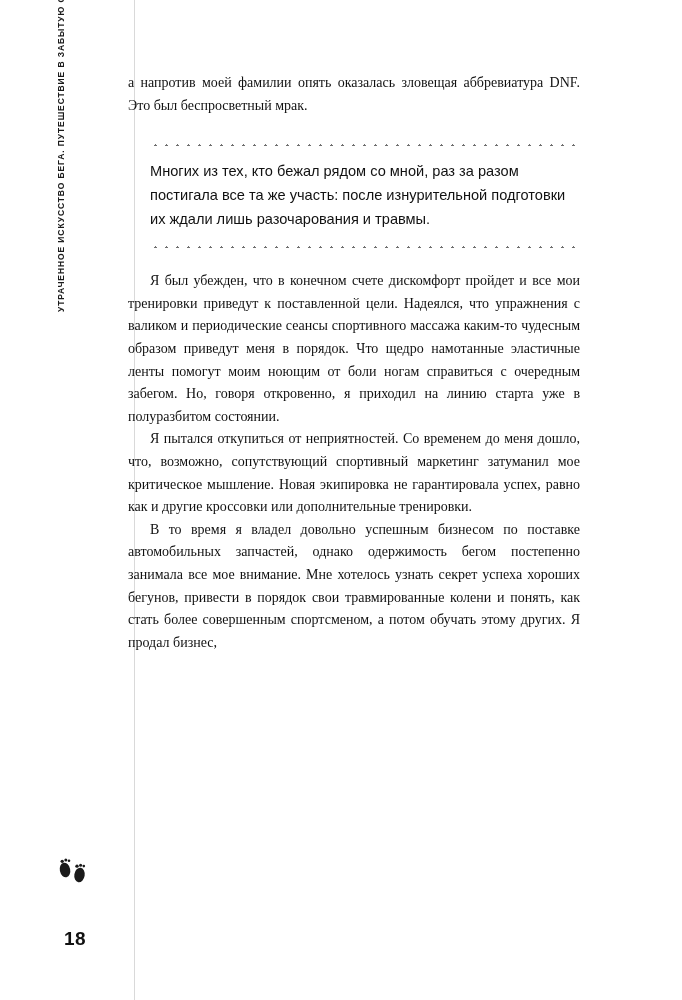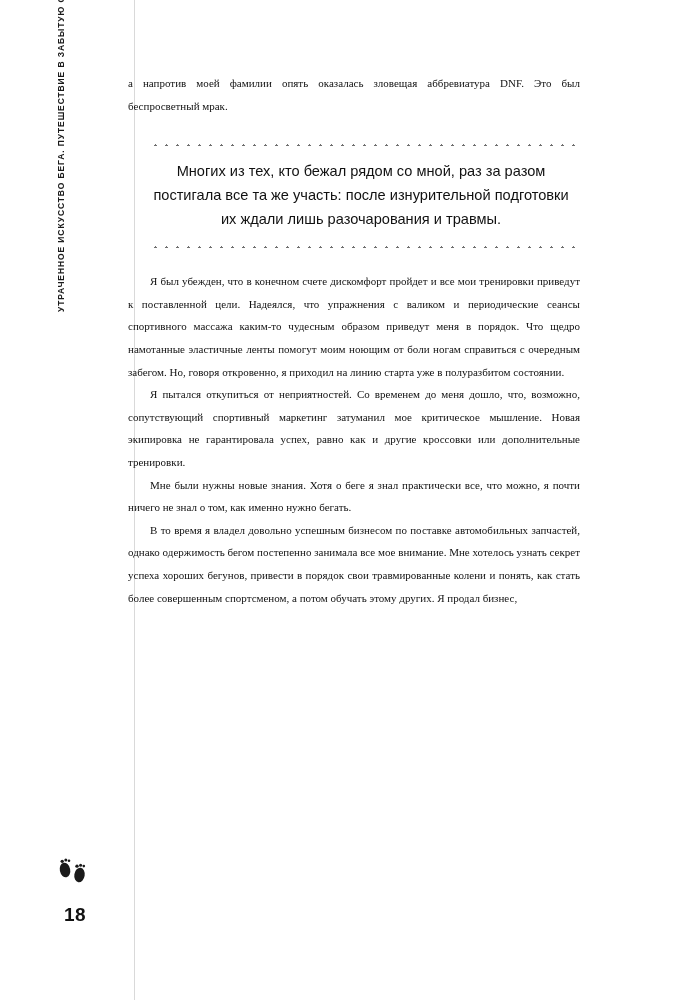--- a/index.html
+++ b/index.html
@@ -54,38 +54,38 @@
     position: absolute;
     left: 56px;
     top: 854px;
     width: 34px;
     height: 34px;
   }
 
   .folio {
     position: absolute;
     left: 64px;
-    top: 904px;
+    top: 928px;
     font-family: "Liberation Sans", sans-serif;
     font-size: 19px;
     font-weight: 700;
     color: #111111;
     letter-spacing: 0.5px;
   }
 
   .text-block {
     position: absolute;
     left: 128px;
     top: 72px;
     width: 452px;
   }
 
   p.body {
     margin: 0;
-    font-size: 11px;
+    font-size: 14px;
     line-height: 22.6px;
     text-align: justify;
     text-indent: 22px;
     hyphens: manual;
   }
   p.body.noindent {
     text-indent: 0;
   }
 
   
@@ -100,21 +100,21 @@
     background-repeat: repeat-x;
     background-position: 0 1px;
   }
   .pullquote-text {
     margin: 0;
     padding: 13px 8px 14px 0;
     font-family: "Liberation Sans", sans-serif;
     font-size: 14.6px;
     line-height: 24px;
     color: #111111;
-    text-align: center;
+    text-align: left;
   }
 
   
   .fp-fill { fill: #1a1a1a; }
 </style>
 </head>
 <body>
 
 <div class="page">
 
@@ -144,17 +144,16 @@
     <p class="body noindent">а напротив моей фамилии опять оказалась зловещая аббревиатура DNF. Это был беспросветный мрак.</p>
 
     <div class="pullquote">
       <div class="dotrule"></div>
       <p class="pullquote-text">Многих из тех, кто бежал рядом со мной, раз за разом постигала все та же участь: после изнурительной подготовки их ждали лишь разочарования и травмы.</p>
       <div class="dotrule"></div>
     </div>
 
     <p class="body">Я был убежден, что в конечном счете дискомфорт пройдет и все мои тренировки приведут к поставленной цели. Надеялся, что упражнения с валиком и периодические сеансы спортивного массажа каким-то чудесным образом приведут меня в порядок. Что щедро намотанные эластичные ленты помогут моим ноющим от боли ногам справиться с очередным забегом. Но, говоря откровенно, я приходил на линию старта уже в полуразбитом состоянии.</p>
     <p class="body">Я пытался откупиться от неприятностей. Со временем до меня дошло, что, возможно, сопутствующий спортивный маркетинг затуманил мое критическое мышление. Новая экипировка не гарантировала успех, равно как и другие кроссовки или дополнительные тренировки.</p>
-    <p class="body">Мне были нужны новые знания. Хотя о беге я знал практически все, что можно, я почти ничего не знал о том, как именно нужно бегать.</p>
     <p class="body">В то время я владел довольно успешным бизнесом по поставке автомобильных запчастей, однако одержимость бегом постепенно занимала все мое внимание. Мне хотелось узнать секрет успеха хороших бегунов, привести в порядок свои травмированные колени и понять, как стать более совершенным спортсменом, а потом обучать этому других. Я продал бизнес,</p>
 
   </div>
 </div>
 
 </body></html>

